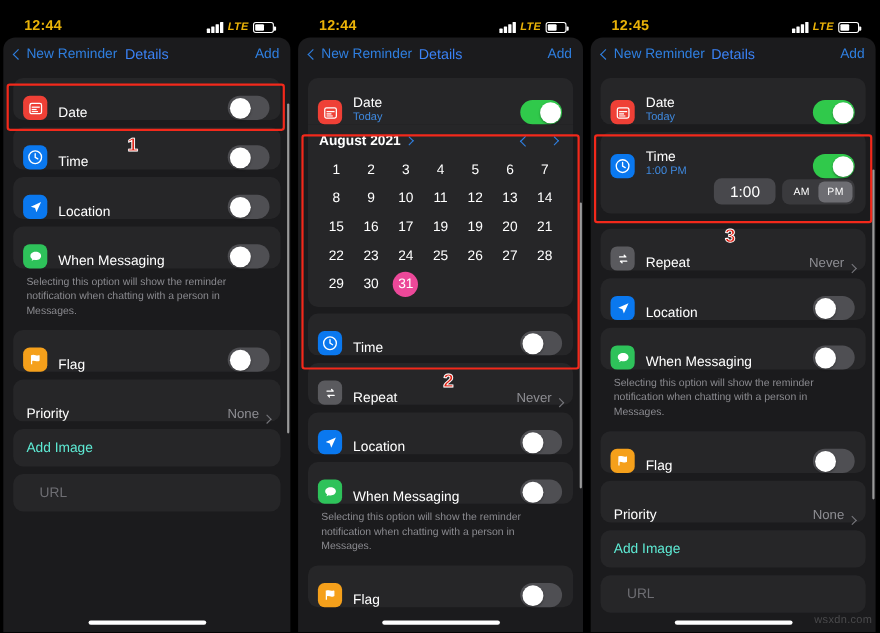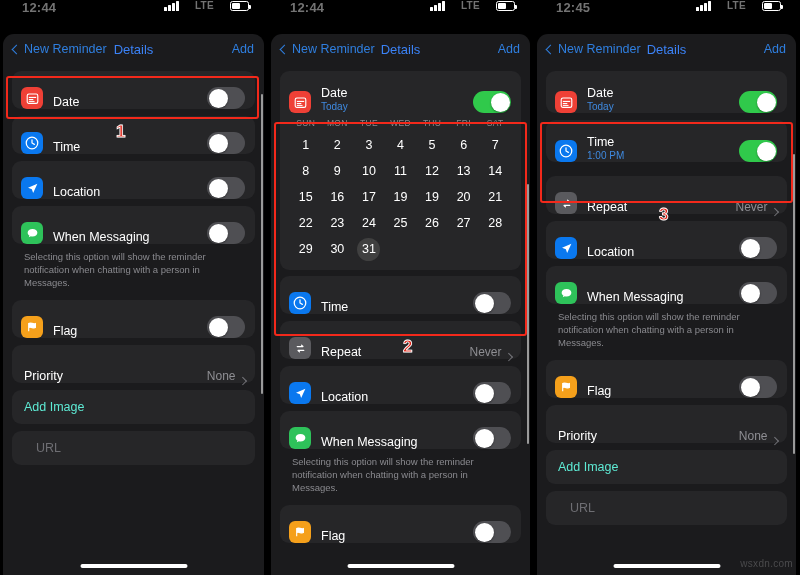--- a/index.html
+++ b/index.html
@@ -17,26 +17,26 @@
     background: #000;
     overflow: hidden;
     flex: 0 0 auto;
   }
   .phone.mid, .phone.right { width: 266px; }
   .phone + .phone { border-left: 1px solid #000; }
 
   
   .statusbar {
     position: relative; height: 30px;
-    display: flex; align-items: flex-start; justify-content: space-between;
+    display: flex; align-items: flex-end; justify-content: space-between;
     padding: 0 18px 0 22px;
-    color: #737373;
+    color: #eab308;
   }
   .sb-time { font-size: 13px; font-weight: bold; letter-spacing: .2px; }
-  .sb-right { display: flex; align-items: center; gap: 16px; }
+  .sb-right { display: flex; align-items: center; gap: 4px; font-style: italic; }
   .bars { display: flex; align-items: flex-end; gap: 1.5px; height: 10px; }
   .bars i { display: block; width: 2.5px; background: #fff; border-radius: .5px; }
   .bars i:nth-child(1){height:4px}
   .bars i:nth-child(2){height:6px}
   .bars i:nth-child(3){height:8px}
   .bars i:nth-child(4){height:10px}
   .lte { font-size: 10px; font-weight: bold; letter-spacing: .3px; }
   .batt {
     width: 19px; height: 10px; border: 1.2px solid #fff; border-radius: 2.5px;
     position: relative; padding: 1px;
@@ -147,21 +147,21 @@
     padding: 3px 0 4px 0;
   }
   .cal-cell {
     height: 26px; display:flex; align-items:center; justify-content:center;
     color:#fff; font-size:12.5px;
   }
   .cal-cell .dot {
     width:23px; height:23px; border-radius:50%;
     display:flex; align-items:center; justify-content:center;
   }
-  .cal-cell.sel .dot { background:#404040; }
+  .cal-cell.sel .dot { background:#ec4899; }
 
   
   .timepick { display:flex; align-items:center; justify-content:flex-end; gap:6px; padding: 0 10px 8px 10px; }
   .tp-field {
     background:#48484c; border-radius:7px; color:#fff; font-size:14px;
     padding: 4px 12px; min-width: 56px; text-align:center;
   }
   .seg { display:flex; background:#3a3a3d; border-radius:7px; padding:2px; }
   .seg div {
     font-size:9.5px; color:#fff; padding: 4px 8px; border-radius:5.5px; letter-spacing:.3px;
@@ -384,29 +384,30 @@
                 <div class="row-title">Date</div>
                 <div class="row-sub">Today</div>
               </div>
               <div class="toggle on">
                   <div class="knob"></div>
                 </div>
             </div>
           </div>
 
           <div class="calwrap">
-            <div class="cal-grid" id="cal-dow">
-                <div class="cal-dow">SUN</div>
-                <div class="cal-dow">MON</div>
-                <div class="cal-dow">TUE</div>
-                <div class="cal-dow">WED</div>
-                <div class="cal-dow">THU</div>
-                <div class="cal-dow">FRI</div>
-                <div class="cal-dow">SAT</div>
-              </div>
+            <div class="cal-head">
+              <div class="cal-month">
+                <div class="cal-month-label">August 2021</div>
+                <div class="chev-blue-r"></div>
+              </div>
+              <div class="cal-nav">
+                <div class="chev-blue-l"></div>
+                <div class="chev-blue-r"></div>
+              </div>
+            </div>
             <div class="cal-grid" id="cal-days">
                 <div class="cal-cell">
                   <div class="dot">1</div>
                 </div>
                 <div class="cal-cell">
                   <div class="dot">2</div>
                 </div>
                 <div class="cal-cell">
                   <div class="dot">3</div>
                 </div>
@@ -647,20 +648,27 @@
                   </svg>
               </div>
               <div class="row-text">
                 <div class="row-title">Time</div>
                 <div class="row-sub">1:00 PM</div>
               </div>
               <div class="toggle on">
                   <div class="knob"></div>
                 </div>
             </div>
+            <div class="timepick">
+              <div class="tp-field">1:00</div>
+              <div class="seg">
+                <div>AM</div>
+                <div class="active">PM</div>
+              </div>
+            </div>
           </div>
 
           <div class="card" style="margin-top:14px;">
             <div class="row">
               <div class="icon-sq ic-rep">
                 <svg width="13" height="13" viewBox="0 0 16 16">
                     <path d="M4 5.6h7l-1.8-1.8M12 10.4H5l1.8 1.8" stroke="#fff" stroke-width="1.5" fill="none" stroke-linecap="round" stroke-linejoin="round"></path>
                   </svg>
               </div>
               <div class="row-text">

